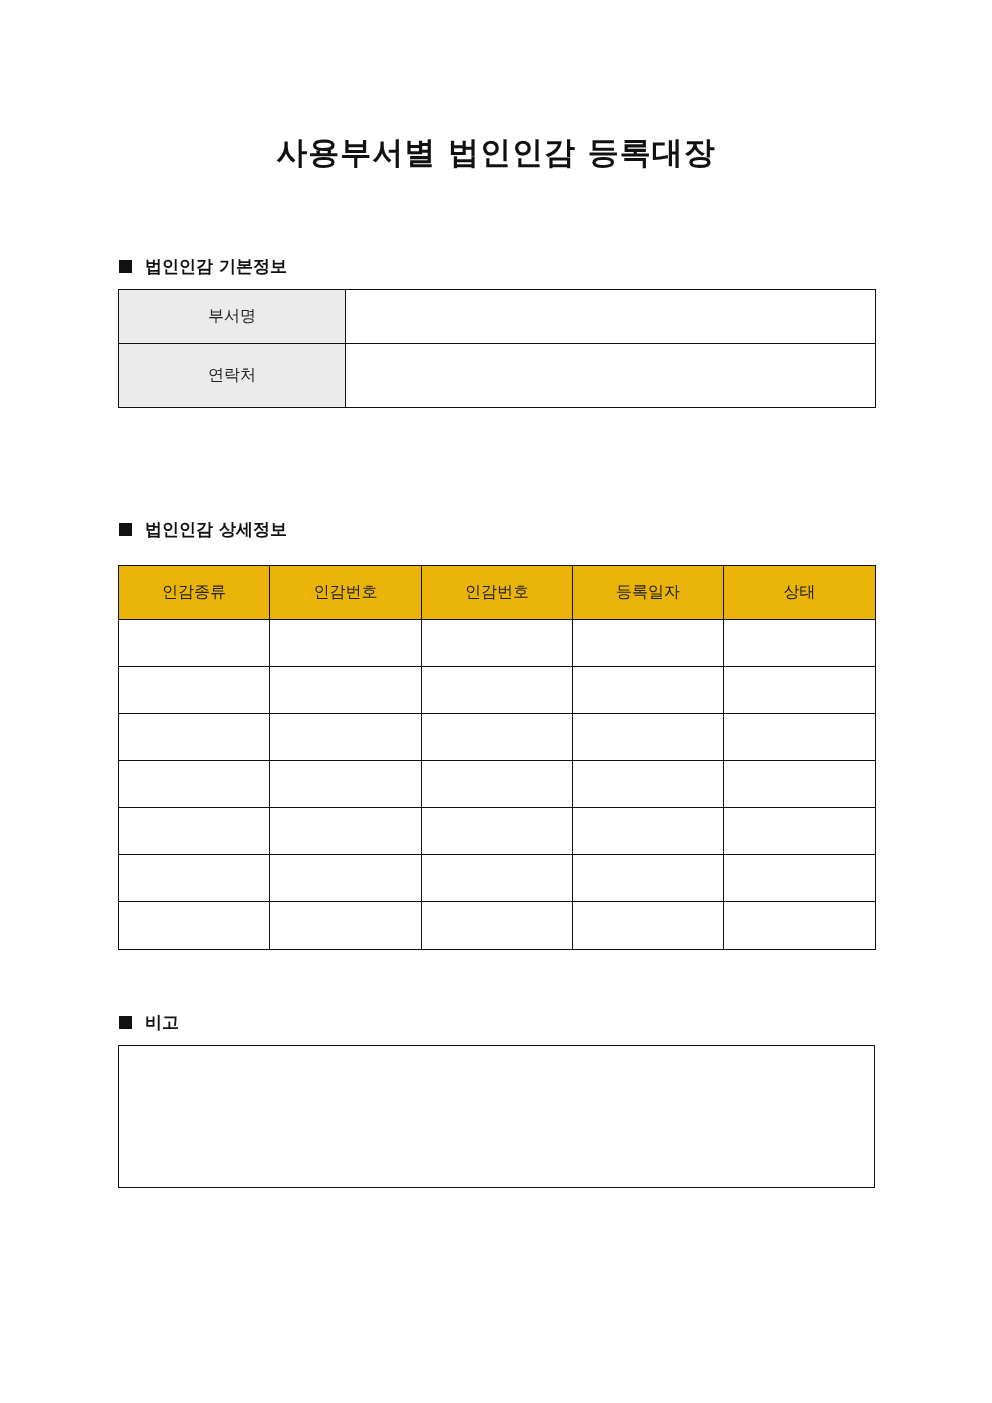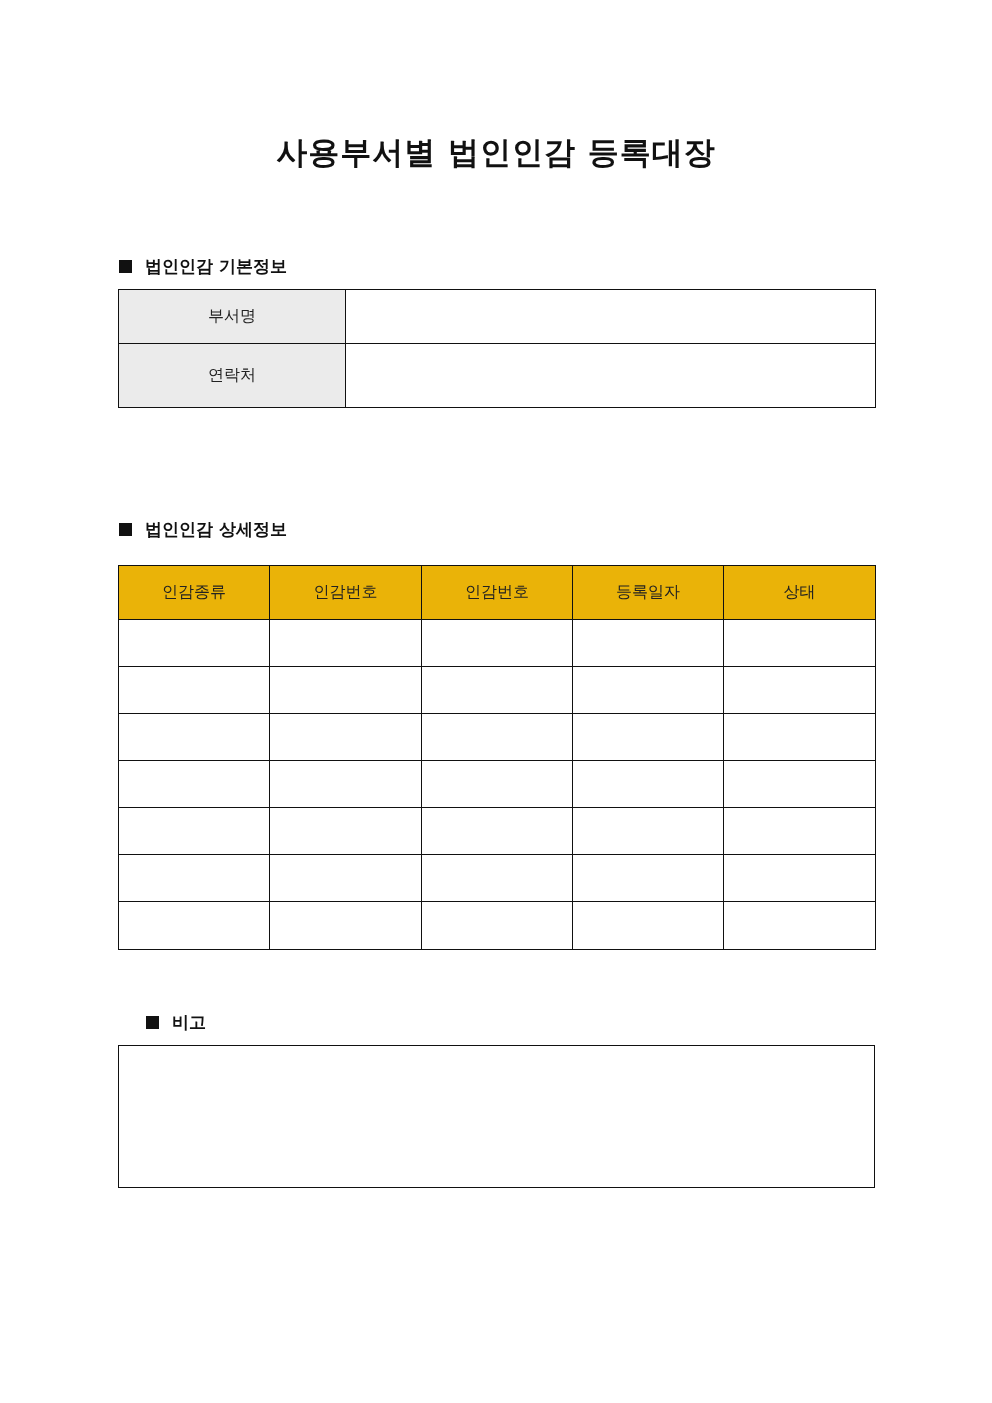--- a/index.html
+++ b/index.html
@@ -124,18 +124,18 @@
   <tr style="height:48px">
     <td class="body-cell"></td>
     <td class="body-cell"></td>
     <td class="body-cell"></td>
     <td class="body-cell"></td>
     <td class="body-cell"></td>
   </tr>
 </tbody>
   </table>
 
-<div class="section-heading" style="top:1011px;margin-left:27px;">
+<div class="section-heading" style="top:1011px;">
   <span class="bullet"></span>
   <span>비고</span>
 </div>
 
 <div class="remarks-box"></div>
 
 </body></html>

